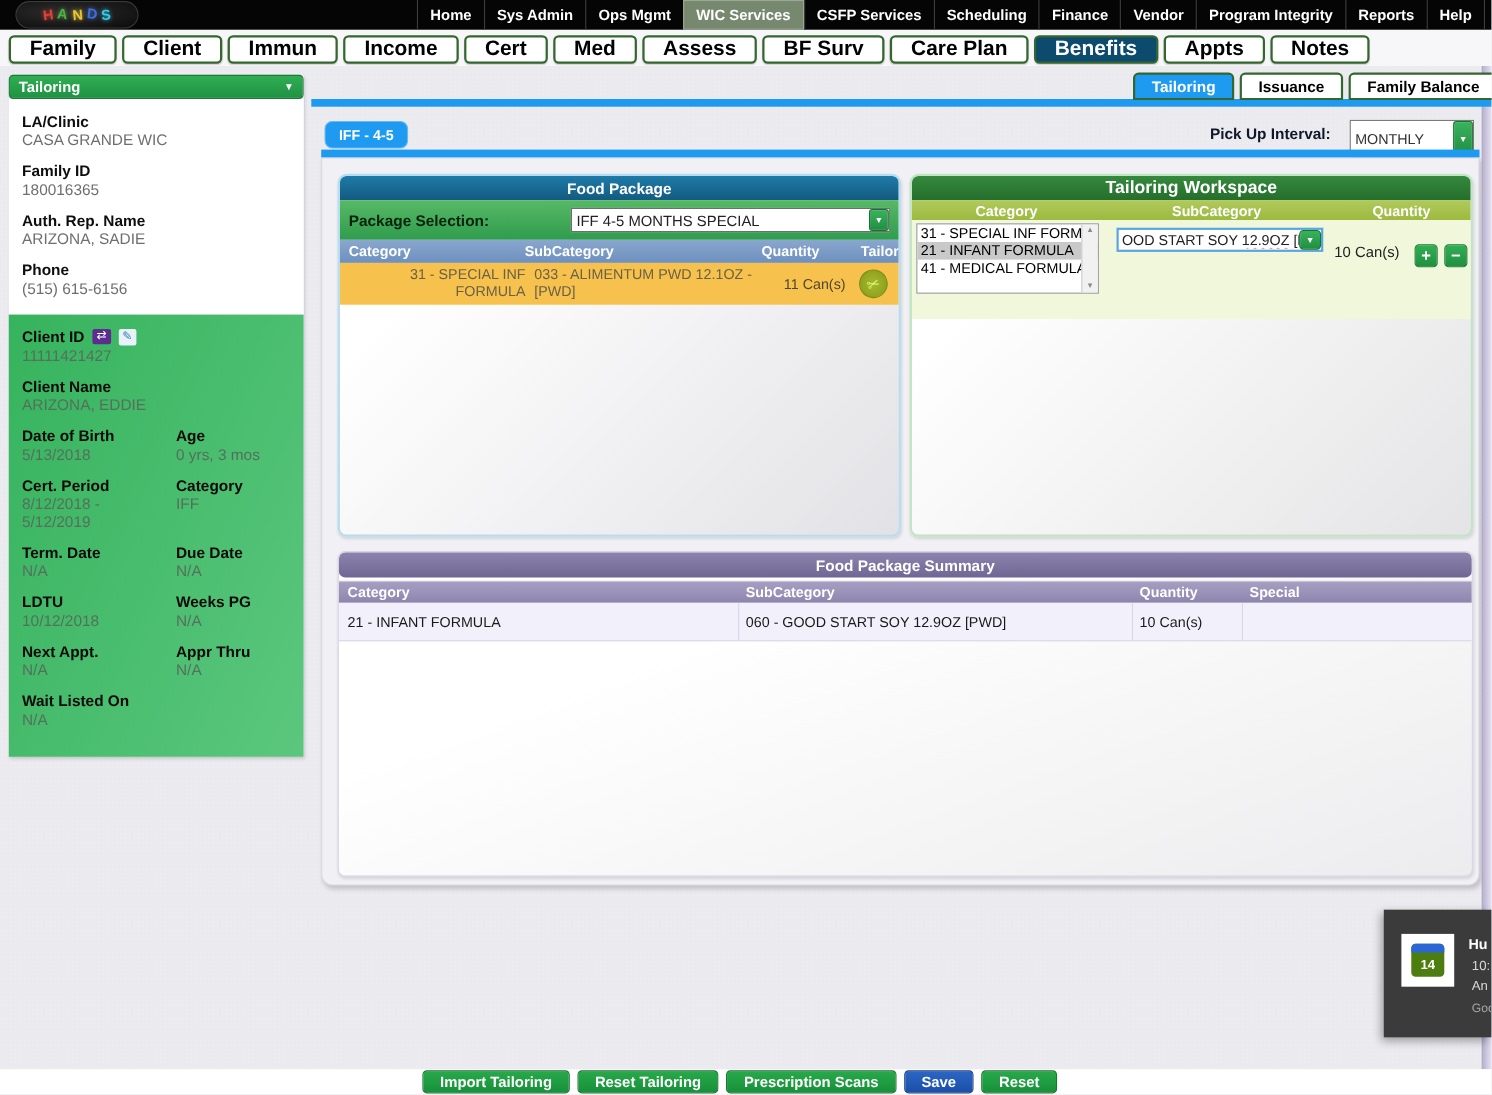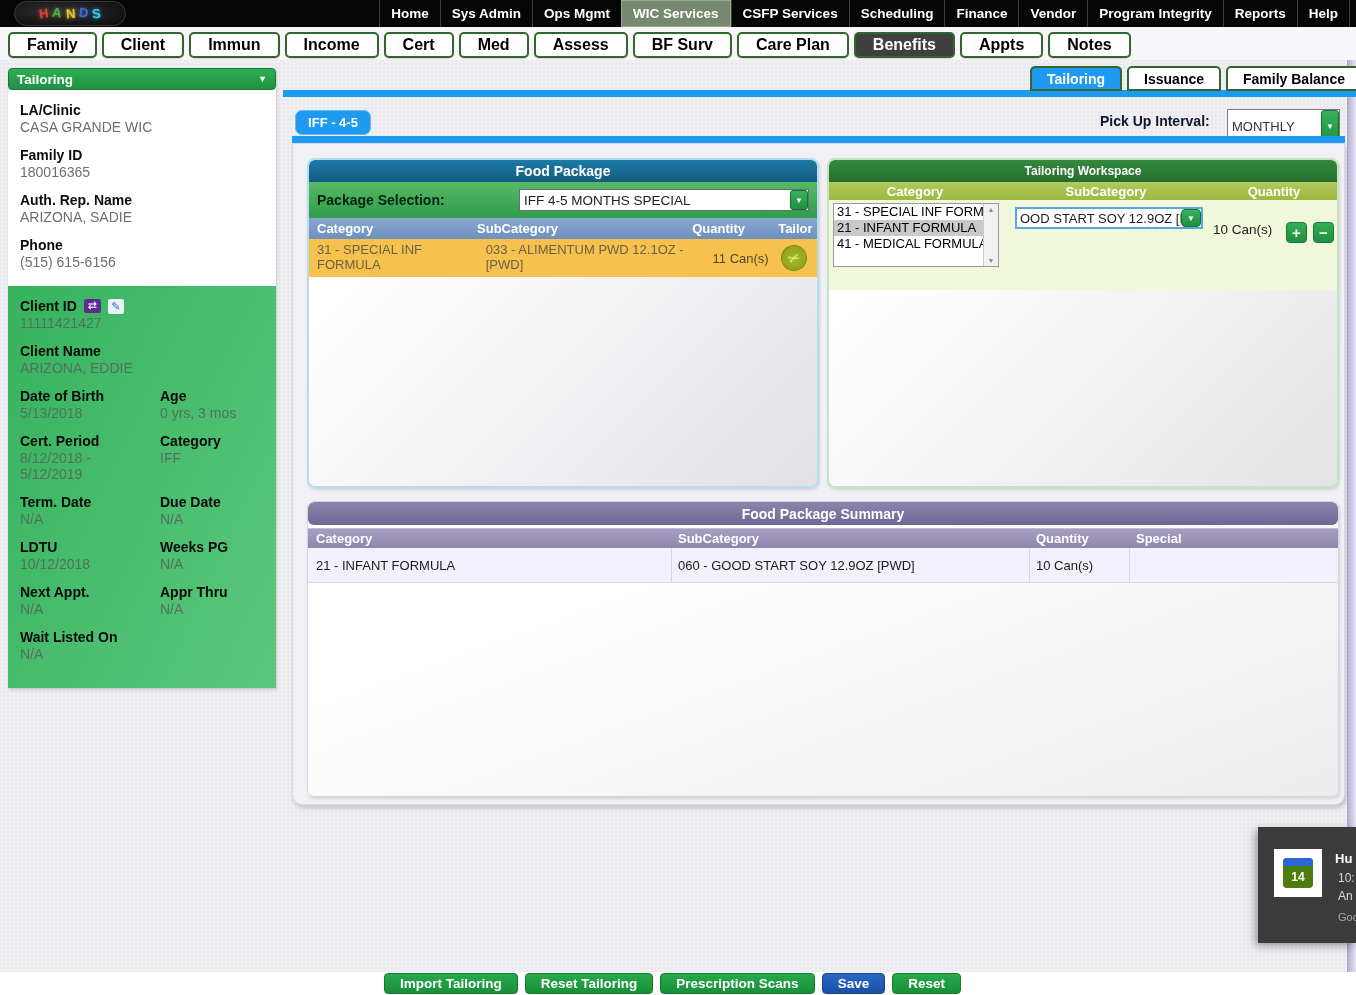--- a/index.html
+++ b/index.html
@@ -20,22 +20,22 @@
   .logo .l2 { color:#e8c832; transform:rotate(-5deg); text-shadow:0 0 4px rgba(232,200,50,.9); }
   .logo .l3 { color:#3f6fd8; transform:rotate(7deg) translateY(-1px); text-shadow:0 0 4px rgba(63,111,216,.9); }
   .logo .l4 { color:#38c8e8; transform:rotate(-6deg); text-shadow:0 0 4px rgba(56,200,232,.9); }
   .navitems { margin-left:auto; display:flex; align-items:stretch; padding-right:6px; }
   .navitem { color:#fff; font-weight:bold; font-size:13.5px; padding:0 11px; display:flex; align-items:center; border-left:1px solid #3c3c3c; cursor:pointer; white-space:nowrap; }
   .navitem:last-child { border-right:1px solid #3c3c3c; }
   .navitem.active { background:#76886e; border:1px solid #9aa894; }
   
   .tabband { position:absolute; top:27px; left:0; width:1356px; height:33px; background:#f7f7f9; }
   .tabrow { position:absolute; top:32px; left:8px; display:flex; gap:5px; z-index:25; }
-  .tab { background:#fff; border:2px solid #33672e; border-radius:5px; height:26px; padding:0 17px; display:flex; align-items:center; font-weight:bold; font-size:16px; color:#000; cursor:pointer; box-shadow:0 1px 1px rgba(0,0,0,.15); white-space:nowrap; }
-  .tab.active { background:#404040; color:#fff; }
+  .tab { background:#fff; border:2px solid #33672e; border-radius:5px; height:26px; padding:0 17px; display:flex; align-items:center; font-weight:bold; font-size:19px; color:#000; cursor:pointer; box-shadow:0 1px 1px rgba(0,0,0,.15); white-space:nowrap; }
+  .tab.active { background:#0c4a6e; color:#fff; }
   
   .subtabs { position:absolute; top:66px; left:1030px; display:flex; gap:5px; z-index:20; }
   .subtab { background:#fff; border:2px solid #33672e; border-radius:5px 5px 0 0; height:25px; padding:0 15px; display:flex; align-items:center; font-weight:bold; font-size:14px; color:#000; cursor:pointer; white-space:nowrap; }
   .subtab.active { background:#1e9bf0; color:#fff; }
   .bluebar { position:absolute; background:#1e9bf0; z-index:10; }
   .bar1 { top:90px; left:283px; width:1073px; height:7px; }
   .bar2 { top:136px; left:292px; width:1053px; height:7px; }
   
   .period-tab { position:absolute; top:110px; left:295px; width:76px; height:25px; background:#1e9bf0; border:1px solid #66b9f2; border-radius:7px; color:#fff; font-weight:bold; font-size:13px; display:flex; align-items:center; justify-content:center; cursor:pointer; z-index:11; }
   .pickup-label { position:absolute; top:113px; left:1100px; font-weight:bold; font-size:14px; color:#0f172a; }
@@ -49,30 +49,30 @@
   .fp { left:14px; top:14px; width:512px; height:330px; border:2px solid #b5ddf0; border-radius:8px; background:linear-gradient(135deg,#ffffff 20%,#e2e2e6); box-shadow:1px 2px 3px rgba(0,0,0,.12); }
   .fp-header { height:22px; background:linear-gradient(#1e7ba8,#135a80); color:#fff; font-weight:bold; font-size:14px; display:flex; align-items:center; justify-content:center; border-radius:5px 5px 0 0; }
   .fp-sel { height:36px; background:linear-gradient(#57b966,#2f9c4d); display:flex; align-items:center; padding:0 8px; }
   .fp-sel .lbl { font-weight:bold; font-size:14px; color:#05230c; }
   .fp-sel .selbox { margin-left:auto; width:290px; height:22px; background:#fff; border:1px solid #6e6e6e; display:flex; align-items:center; cursor:pointer; }
   .fp-sel .selbox .val { flex:1; font-size:13.5px; color:#222; padding-left:4px; white-space:nowrap; overflow:hidden; }
   .fp-thead { display:flex; height:21px; background:linear-gradient(#8aa7cd,#6d90bf); color:#fff; font-weight:bold; font-size:13px; align-items:center; }
   .fp-thead .c1 { width:174px; padding-left:8px; }
   .fp-thead .c2 { width:230px; padding-left:4px; }
   .fp-thead .c3 { width:62px; text-align:center; }
-  .fp-thead .c4 { width:46px; text-align:center;margin-left:26px; }
+  .fp-thead .c4 { width:46px; text-align:right;margin-left:26px; }
   .fp-row { display:flex; background:#f6c14c; min-height:38px; font-size:13px; color:#6b6147; cursor:pointer; }
-  .fp-row .c1 { width:174px; padding:3px 4px 3px 8px; }
+  .fp-row .c1 { width:174px; padding:3px 4px 3px 8px;text-align:right; }
   .fp-row .c2 { width:230px; padding:3px 4px; }
   .fp-row .c3 { width:62px; display:flex; align-items:center; justify-content:center; color:#4f4730; }
   .fp-row .c4 { width:46px; display:flex; align-items:center; justify-content:center; }
   .scissors { width:26px; height:26px; border-radius:50%; background:radial-gradient(#a5bb2b,#87991c); color:#e4f77e; font-size:14px; display:flex; align-items:center; justify-content:center; transform:rotate(-20deg); cursor:pointer; border:1px solid #7c8d18; }
   
   .ws { left:534px; top:14px; width:512px; height:330px; border:2px solid #bfe5c2; border-radius:8px; background:linear-gradient(135deg,#ffffff 20%,#e4e4e6); box-shadow:1px 2px 3px rgba(0,0,0,.12); }
-  .ws-header { height:22px; background:linear-gradient(#35893d,#256e2c); color:#fff; font-weight:bold; font-size:12px; display:flex; align-items:center; justify-content:center; border-radius:5px 5px 0 0; }
+  .ws-header { height:22px; background:linear-gradient(#35893d,#256e2c); color:#fff; font-weight:bold; font-size:16px; display:flex; align-items:center; justify-content:center; border-radius:5px 5px 0 0; }
   .ws-thead { display:flex; height:18px; background:linear-gradient(#b1ca5c,#9cb93f); color:#fff; font-weight:bold; font-size:13px; align-items:center; }
   .ws-thead .c1 { width:172px; text-align:center; }
   .ws-thead .c2 { width:210px; text-align:center; }
   .ws-thead .c3 { width:126px; text-align:center; }
   .ws-controls { position:relative; height:90px; background:#f0f7da; }
   .listbox { position:absolute; left:4px; top:3px; width:166px; height:64px; background:#fff; border:1px solid #999; font-size:13px; overflow:hidden; }
   .listbox .opt { height:16px; line-height:16px; padding:0 3px; white-space:nowrap; overflow:hidden; cursor:pointer; }
   .listbox .opt.sel { background:#c9c9c9; }
   .lb-scroll { position:absolute; right:0; top:0; width:15px; height:100%; background:#f1f1f1; border-left:1px solid #ccc; display:flex; flex-direction:column; justify-content:space-between; align-items:center; font-size:7px; color:#8a8a8a; padding:2px 0; cursor:pointer; }
   .combo { position:absolute; left:186px; top:7px; width:188px; height:22px; background:#fff; border:2px solid #58a6dd; display:flex; align-items:center; cursor:text; }

